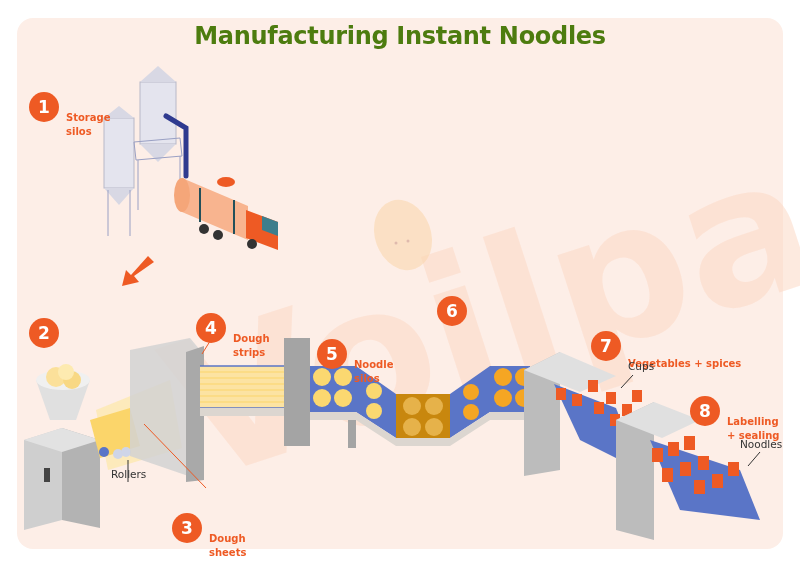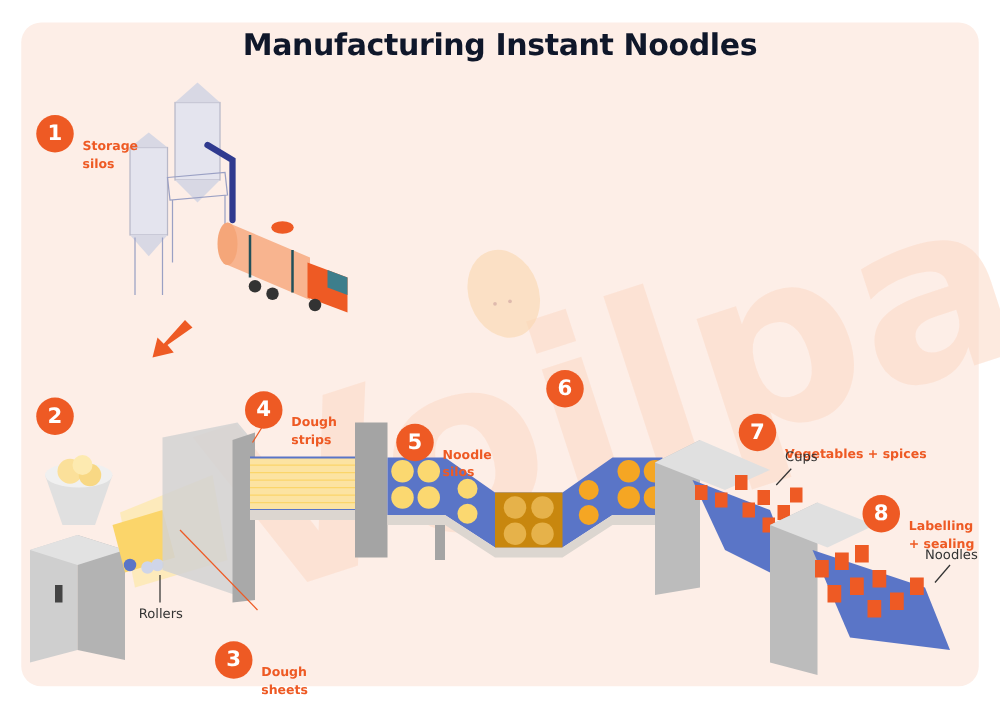--- a/index.html
+++ b/index.html
@@ -1,18 +1,18 @@
 <!DOCTYPE html>
 <html><head>
 <meta charset="utf-8">
 <style>
   html, body { margin: 0; padding: 0; background: #ffffff; }
   body { width: 800px; height: 568px; position: relative; overflow: hidden; font-family: "DejaVu Sans", sans-serif; }
   .card { position: absolute; left: 17px; top: 18px; width: 766px; height: 531px; background: #fdeee7; border-radius: 16px; overflow: hidden; }
-  .title { position: absolute; left: 0; top: 22px; width: 800px; text-align: center; font-family: "DejaVu Sans", sans-serif; font-weight: bold; font-size: 24px; color: #0f172a; letter-spacing: -0.3px; }
+  .title { position: absolute; left: 0; top: 22px; width: 800px; text-align: center; font-family: "DejaVu Sans", sans-serif; font-weight: bold; font-size: 24px; color: #4d7c0f; letter-spacing: -0.3px; }
   .step { position: absolute; display: flex; align-items: center; }
   .badge { width: 30px; height: 30px; border-radius: 50%; background: #ee5a24; color: #fff; font-weight: bold; font-size: 17px; display: flex; align-items: center; justify-content: center; flex: none; }
   .step-label { margin-left: 7px; color: #ee5a24; font-weight: bold; font-size: 10px; line-height: 14px; white-space: pre-line; margin-top: 37px; }
   .callout { position: absolute; font-weight: normal; font-size: 10.5px; color: #333; }
   svg.scene { position: absolute; left: 0; top: 0; }
 </style>
 </head>
 <body>
 
 <div class="card"></div>
@@ -203,15 +203,15 @@
 <div class="step" style="left:591px; top:320px;">
   <div class="badge">7</div>
   <div class="step-label">Vegetables + spices</div>
 </div>
 <div class="step" style="left:690px; top:378px;">
   <div class="badge">8</div>
   <div class="step-label">Labelling
 + sealing</div>
 </div>
 
-<div class="callout" style="left:111px; top:485px;">Rollers</div>
+<div class="callout" style="left:111px; top:468px;">Rollers</div>
 <div class="callout" style="left:628px; top:360px;">Cups</div>
 <div class="callout" style="left:740px; top:438px;">Noodles</div>
 
 </body></html>

